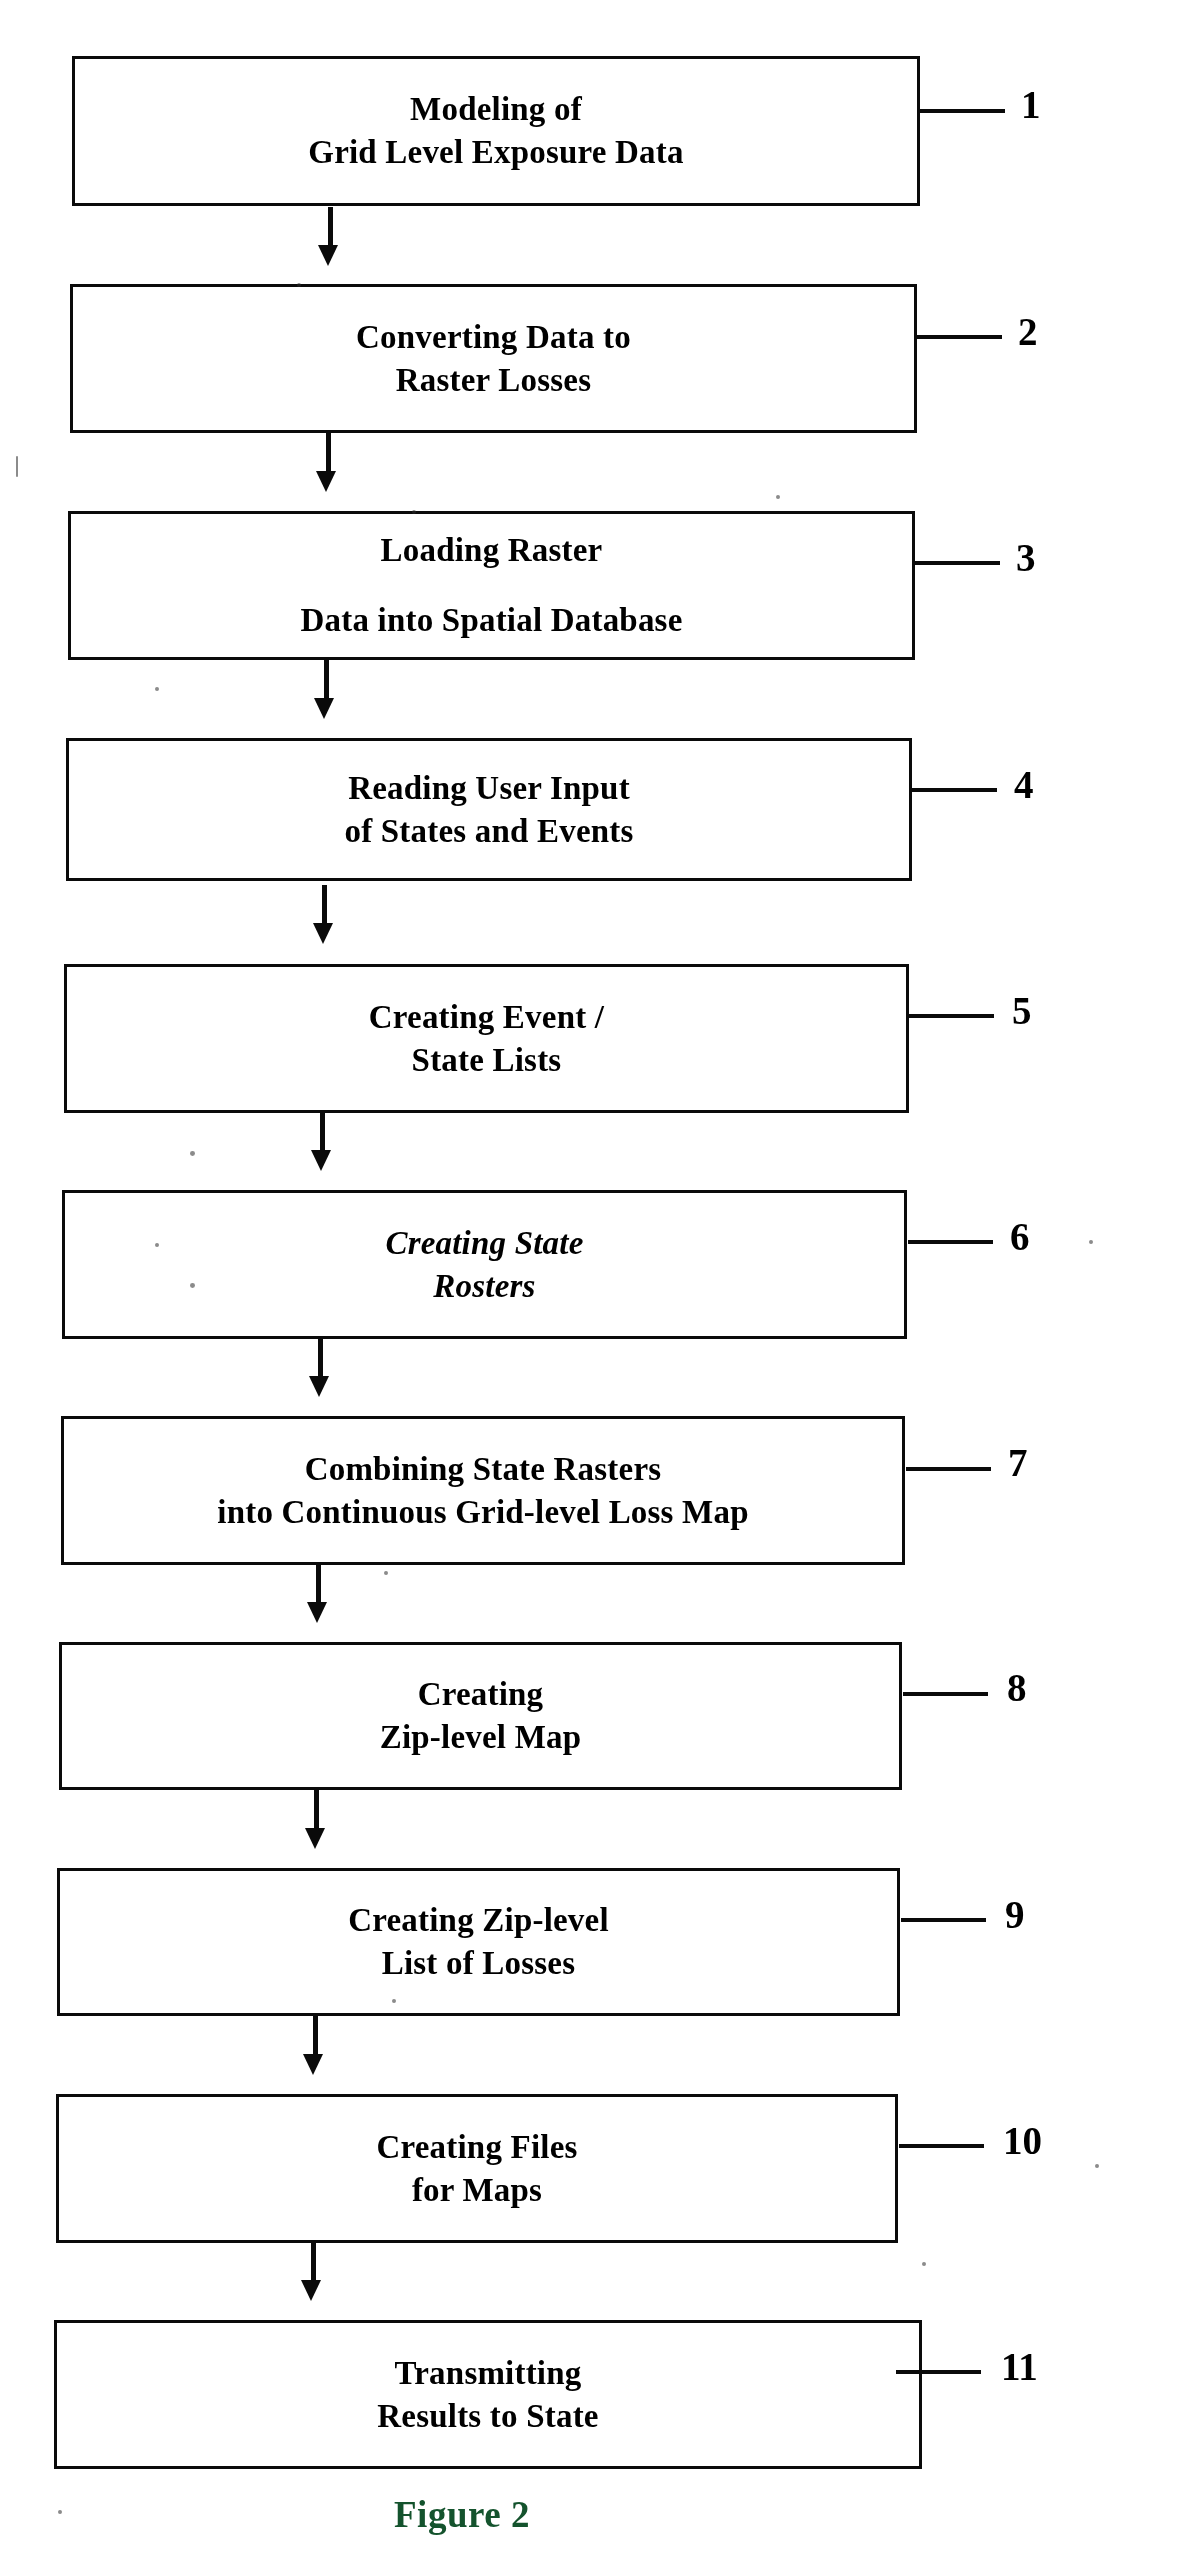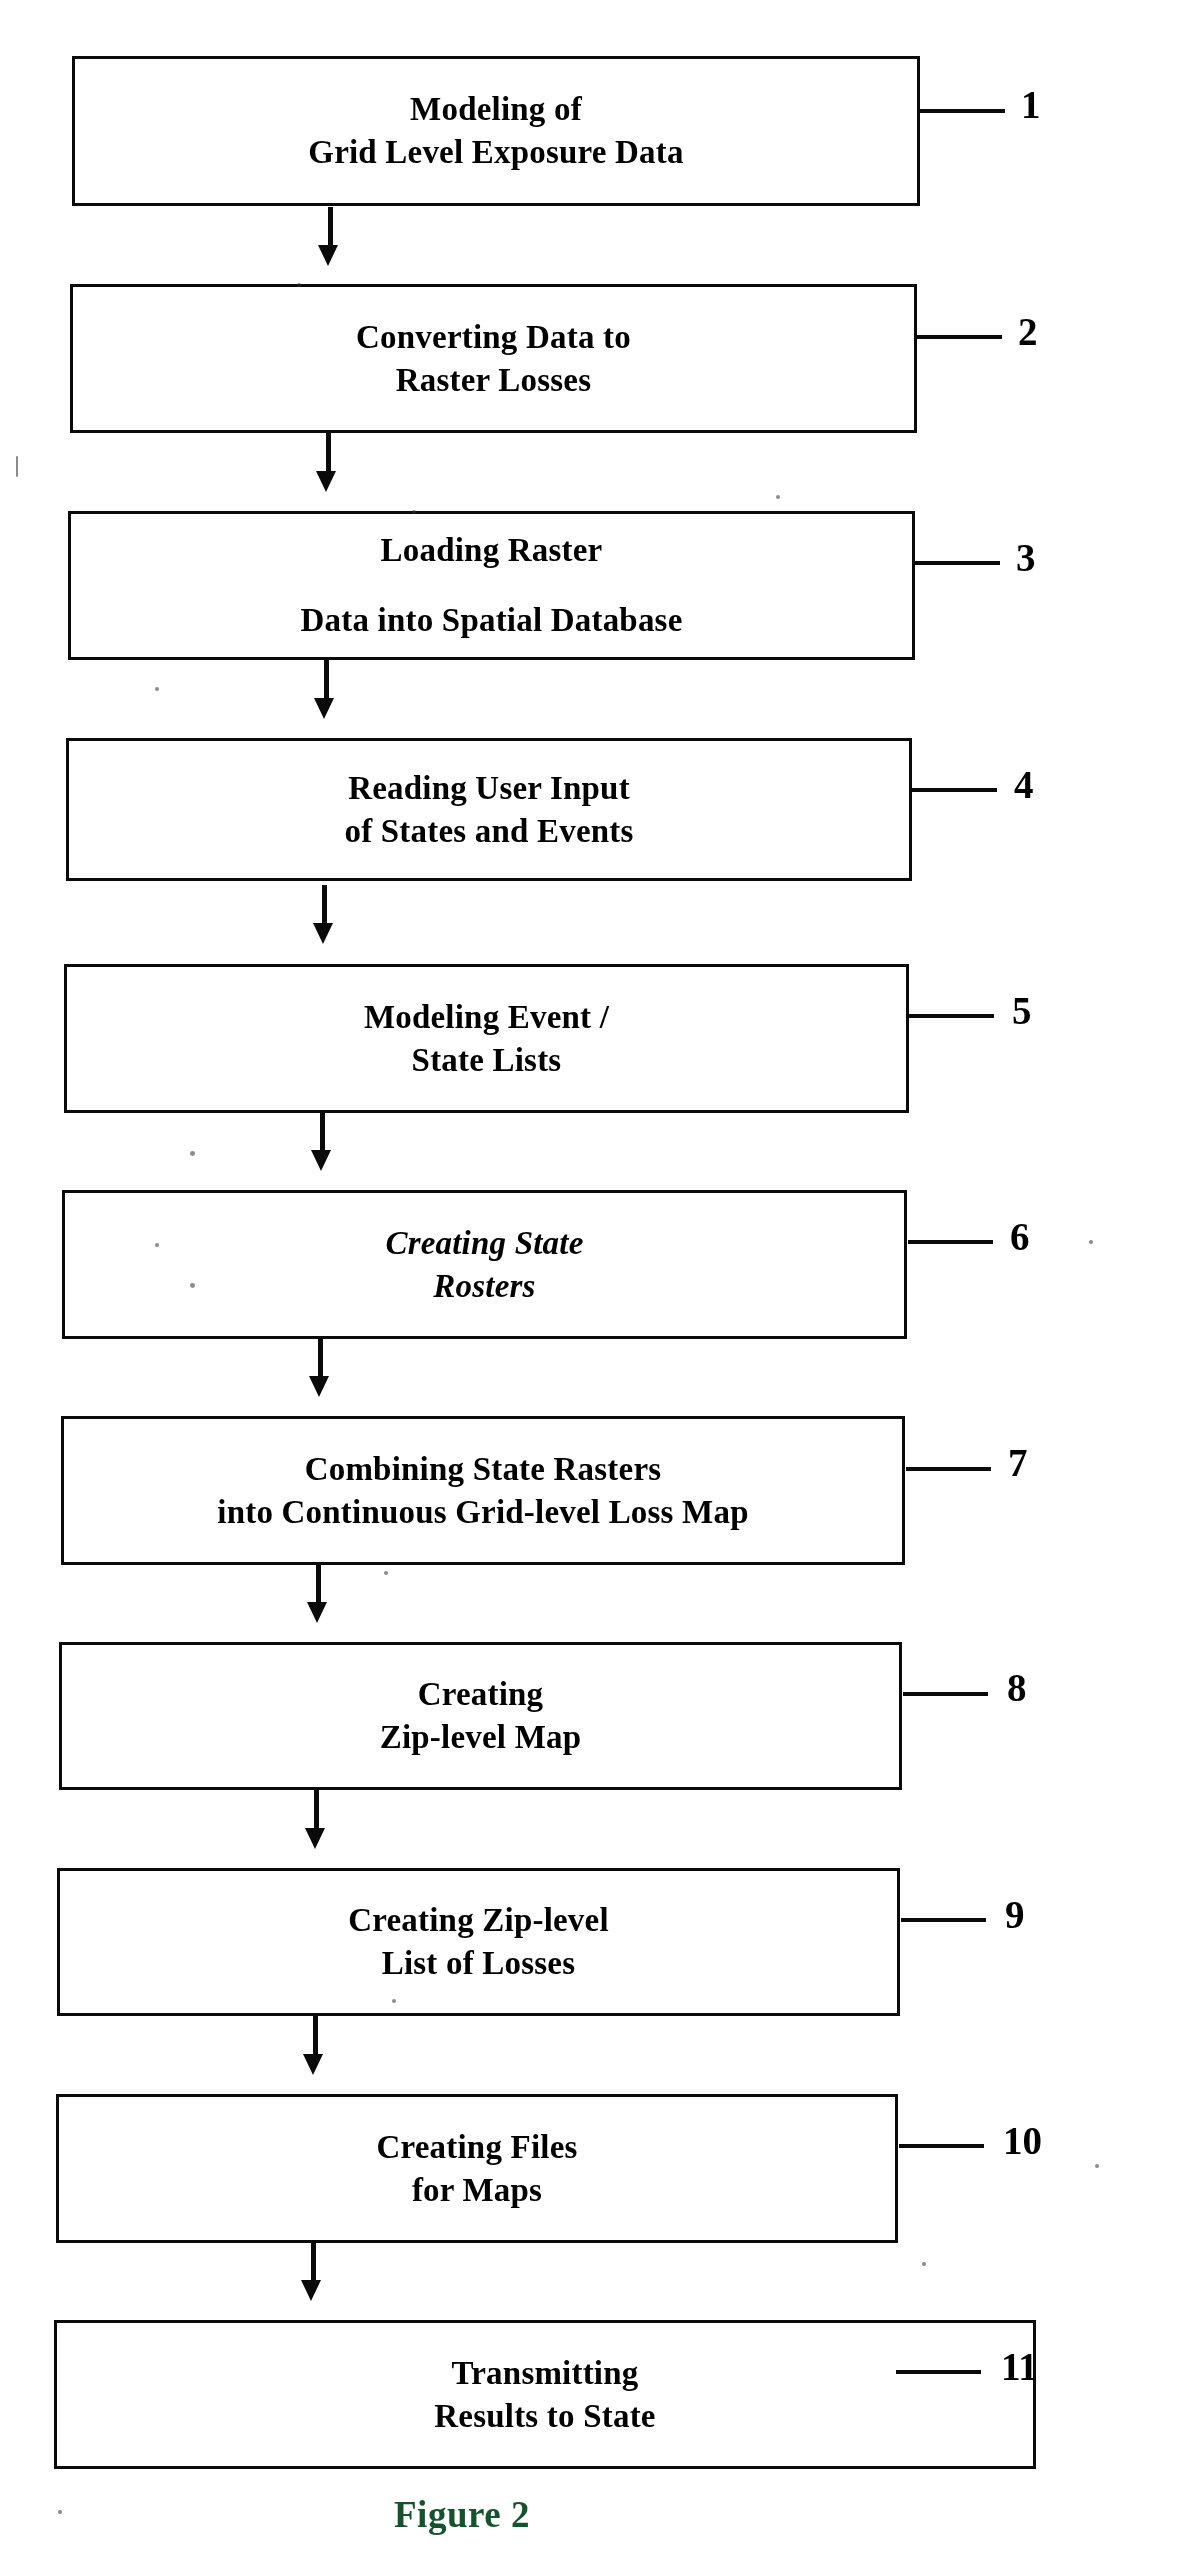--- a/index.html
+++ b/index.html
@@ -107,21 +107,21 @@
     <span class="ln">Loading Raster</span>
     <span class="ln">Data into Spatial Database</span>
   </div>
 
   <div class="step" style="left:66px;top:738px;width:846px;height:143px;">
     <span class="ln">Reading User Input</span>
     <span class="ln">of States and Events</span>
   </div>
 
   <div class="step" style="left:64px;top:964px;width:845px;height:149px;">
-    <span class="ln">Modeling Event /</span>
+    <span class="ln">Creating Event /</span>
     <span class="ln">State Lists</span>
   </div>
 
   <div class="step" style="left:62px;top:1190px;width:845px;height:149px;font-style:italic;">
     <span class="ln">Creating State</span>
     <span class="ln">Rosters</span>
   </div>
 
   <div class="step" style="left:61px;top:1416px;width:844px;height:149px;">
     <span class="ln">Combining State Rasters</span>
@@ -136,21 +136,21 @@
   <div class="step" style="left:57px;top:1868px;width:843px;height:148px;">
     <span class="ln">Creating Zip-level</span>
     <span class="ln">List of Losses</span>
   </div>
 
   <div class="step" style="left:56px;top:2094px;width:842px;height:149px;">
     <span class="ln">Creating Files</span>
     <span class="ln">for Maps</span>
   </div>
 
-  <div class="step" style="left:54px;top:2320px;width:982px;height:149px;">
+  <div class="step" style="left:54px;top:2320px;width:868px;height:149px;">
     <span class="ln">Transmitting</span>
     <span class="ln">Results to State</span>
   </div>
 
   <div class="arrow" style="left:328px;top:207px;height:41px;"></div>
   <div class="arrowhead" style="left:318px;top:245px;"></div>
 
   <div class="arrow" style="left:326px;top:433px;height:41px;"></div>
   <div class="arrowhead" style="left:316px;top:471px;"></div>
 

